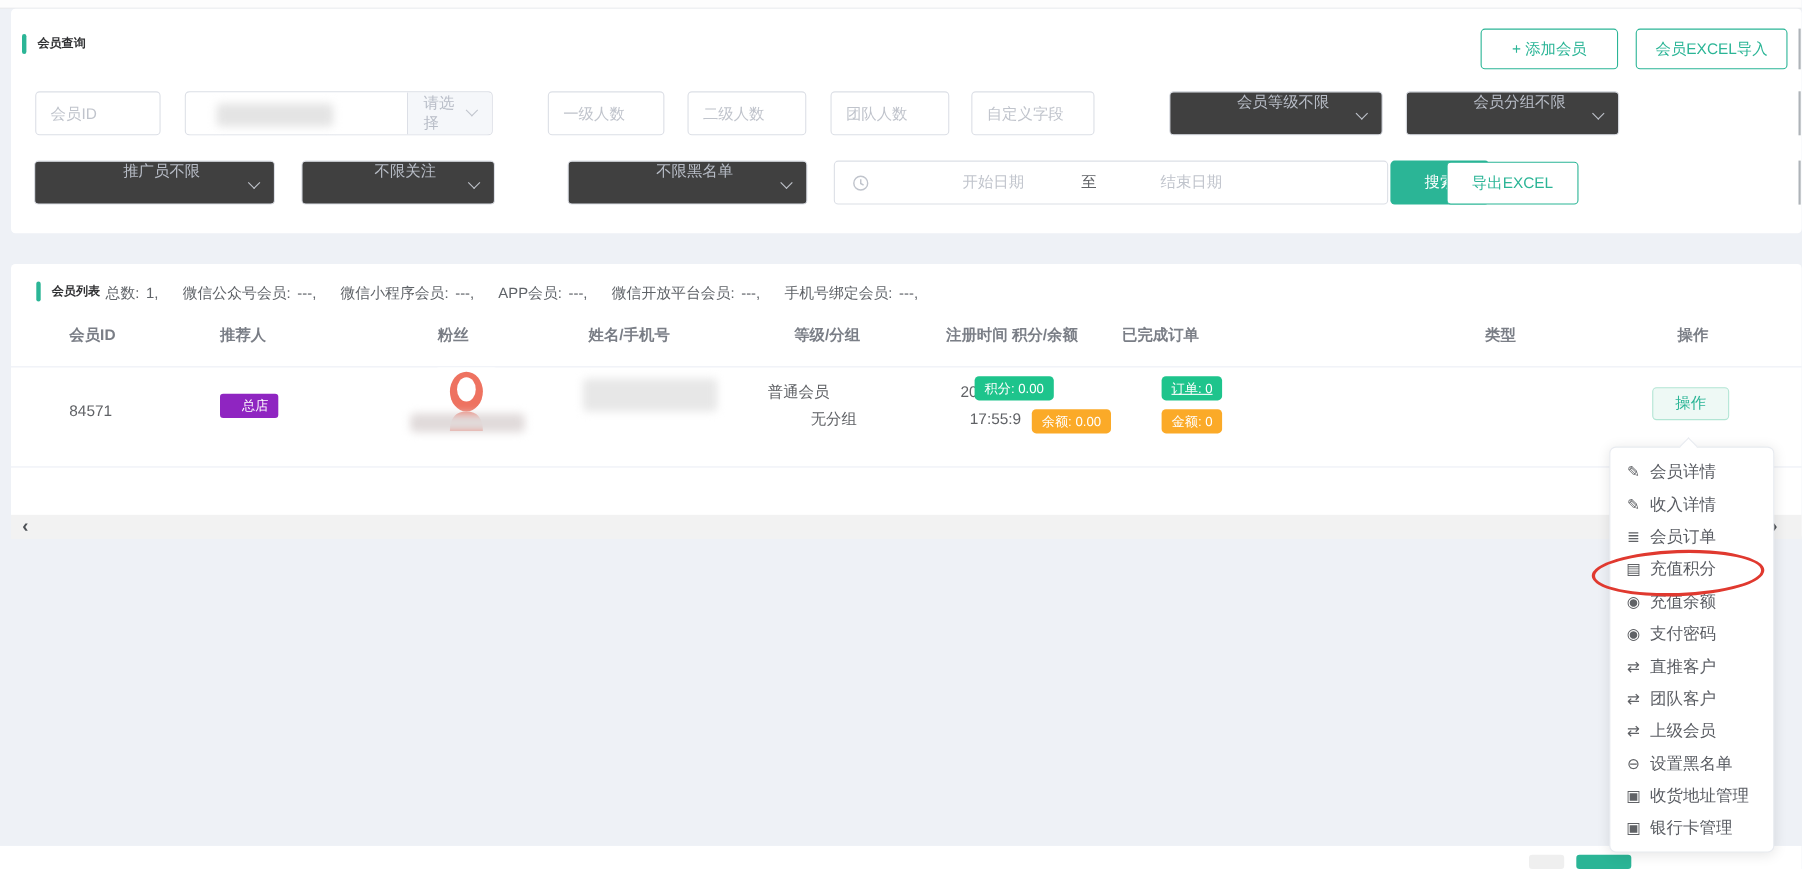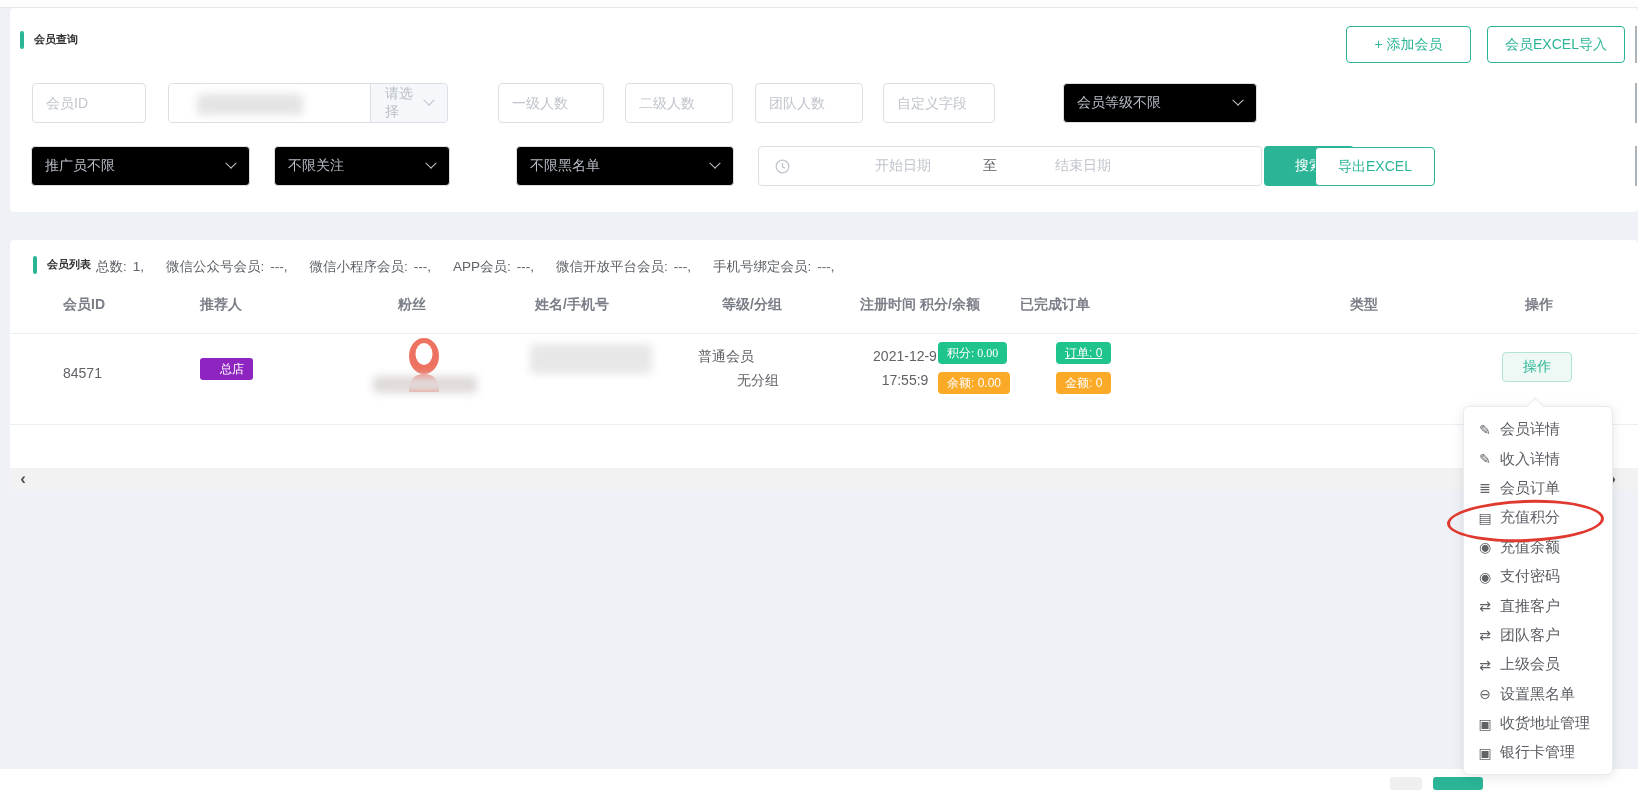--- a/index.html
+++ b/index.html
@@ -17,22 +17,22 @@
   .sec-title { position:absolute; font-size:11px; font-weight:bold; color:#303133; }
 
   .ghost-btn { position:absolute; height:37px; border:1px solid #2bb596; color:#2bb596; background:#fff;
     border-radius:4px; font-size:14px; display:flex; align-items:center; justify-content:center; cursor:pointer; }
   .fill-btn { position:absolute; height:40px; background:#2bb596; color:#fff; border:none;
     border-radius:4px; font-size:14px; display:flex; align-items:center; justify-content:center; cursor:pointer; }
 
   .inp { position:absolute; height:40px; border:1px solid #dcdfe6; border-radius:4px; background:#fff;
     font-size:14px; color:#606266; padding:0 13px; font-family:inherit; }
   .inp::placeholder { color:#c0c4cc; }
-  .sel { position:absolute; height:40px; border:1px solid #dcdfe6; border-radius:4px; background:#000000;
-    display:flex; align-items:center; padding-left:13px; color:#b8bdc7; cursor:pointer; }
+  .sel { position:absolute; height:40px; border:1px solid #dcdfe6; border-radius:4px; background:#404040;
+    display:flex; align-items:center; padding-left:13px; color:#b8bdc7; cursor:pointer;flex-direction:column; }
   .chev { width:8px; height:8px; border-right:1.5px solid #c0c4cc; border-bottom:1.5px solid #c0c4cc;
     transform:rotate(45deg) translate(-2px,-2px); margin-left:auto; margin-right:14px; flex:none; }
 
   .grp { position:absolute; height:40px; border:1px solid #dcdfe6; border-radius:4px; background:#fff; display:flex; }
   .grp input { border:none; outline:none; flex:1; border-radius:4px 0 0 4px; padding:0 12px; font-family:inherit; }
   .grp .addon { width:92px; background:#f5f7fa; border-left:1px solid #dcdfe6; border-radius:0 4px 4px 0;
     display:flex; align-items:center; padding-left:14px; color:#b8bdc7; cursor:pointer; }
   .blur-blob { position:absolute; background:#e4e4e4; border-radius:4px; filter:blur(4px); }
 
   .daterange { position:absolute; height:40px; border:1px solid #dcdfe6; border-radius:4px; background:#fff;
@@ -98,20 +98,24 @@
       <span>请选择</span>
       <span class="chev"></span>
     </div>
   </div>
   <input class="inp" style="left: 488px; top: 75px; width: 106px;" placeholder="一级人数">
   <input class="inp" style="left: 615px; top: 75px; width: 108px;" placeholder="二级人数">
   <input class="inp" style="left: 745px; top: 75px; width: 108px;" placeholder="团队人数">
   <input class="inp" style="left: 873px; top: 75px; width: 112px;" placeholder="自定义字段">
   <div class="sel" style="left:1053px; top:75px; width:194px;">
     <span>会员等级不限</span>
+    <span class="chev"></span>
+  </div>
+  <div class="sel" style="left:1268px; top:75px; width:194px;">
+    <span>会员分组不限</span>
     <span class="chev"></span>
   </div>
 
   <div class="sel" style="left:21px; top:138px; width:219px;">
     <span>推广员不限</span>
     <span class="chev"></span>
   </div>
   <div class="sel" style="left:264px; top:138px; width:176px;">
     <span>不限关注</span>
     <span class="chev"></span>
@@ -174,21 +178,21 @@
     <div class="blur-blob" style="left:363px; top:136px; width:104px; height:17px; background:#e0dada;"></div>
 
     <div class="blur-blob" style="left:520px; top:104px; width:122px; height:30px; background:#e7e7e7;"></div>
 
     <div class="cell" style="left:688px; top:108px; width:120px; ">普通会员</div>
     <div class="cell" style="left:688px; top:132px; width:120px; text-align:center;">无分组</div>
 
     <div class="cell" style="left:835px; top:108px; width:120px; text-align:center;">2021-12-9</div>
     <div class="cell" style="left:835px; top:132px; width:120px; text-align:center;">17:55:9</div>
 
-    <div class="badge green" style="left:928px; top:102px;font-family:Liberation Serif, serif;">积分: 0.00</div>
+    <div class="badge green" style="left:876px; top:102px;">积分: 0.00</div>
     <div class="badge orange" style="left:928px; top:132px;">余额: 0.00</div>
 
     <div class="badge green" style="left:1046px; top:102px;text-decoration:underline;">订单: 0</div>
     <div class="badge orange" style="left:1046px; top:132px;">金额: 0</div>
   </div>
   <div class="hdr-line" style="top:184px;"></div>
 
   <div class="hscroll">
     <span class="hs-chev">‹</span>
     <span class="hs-chev" style="margin-right:12px;">›</span>

